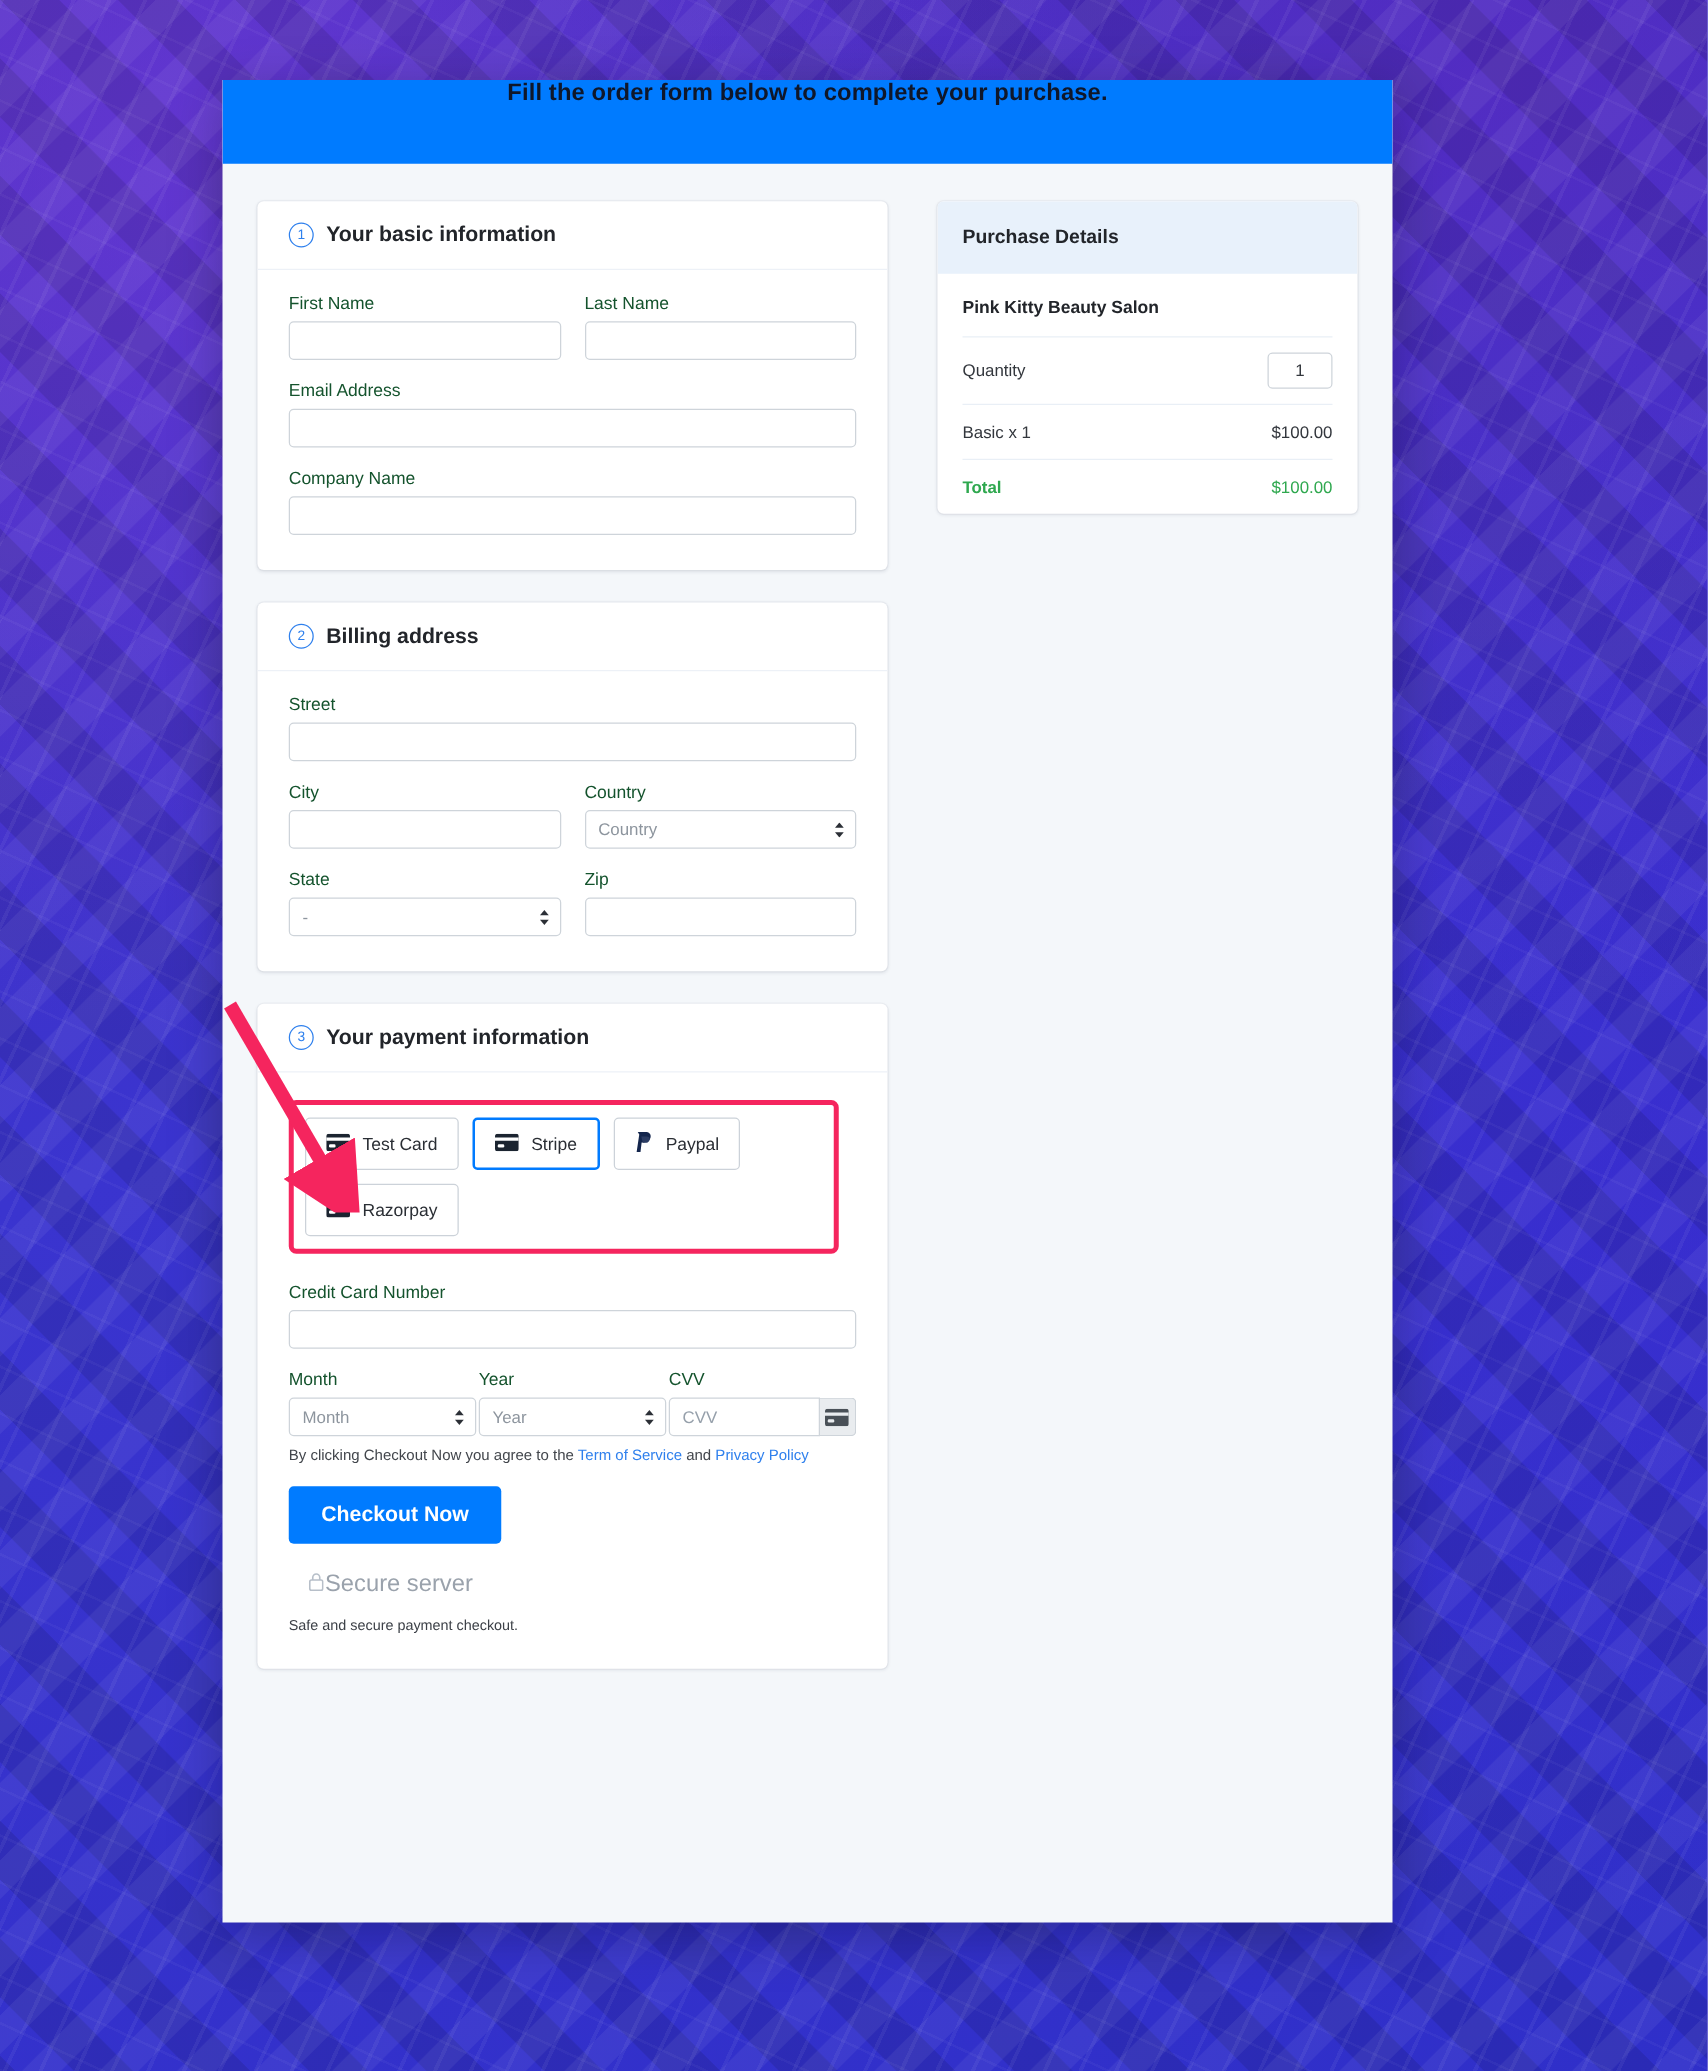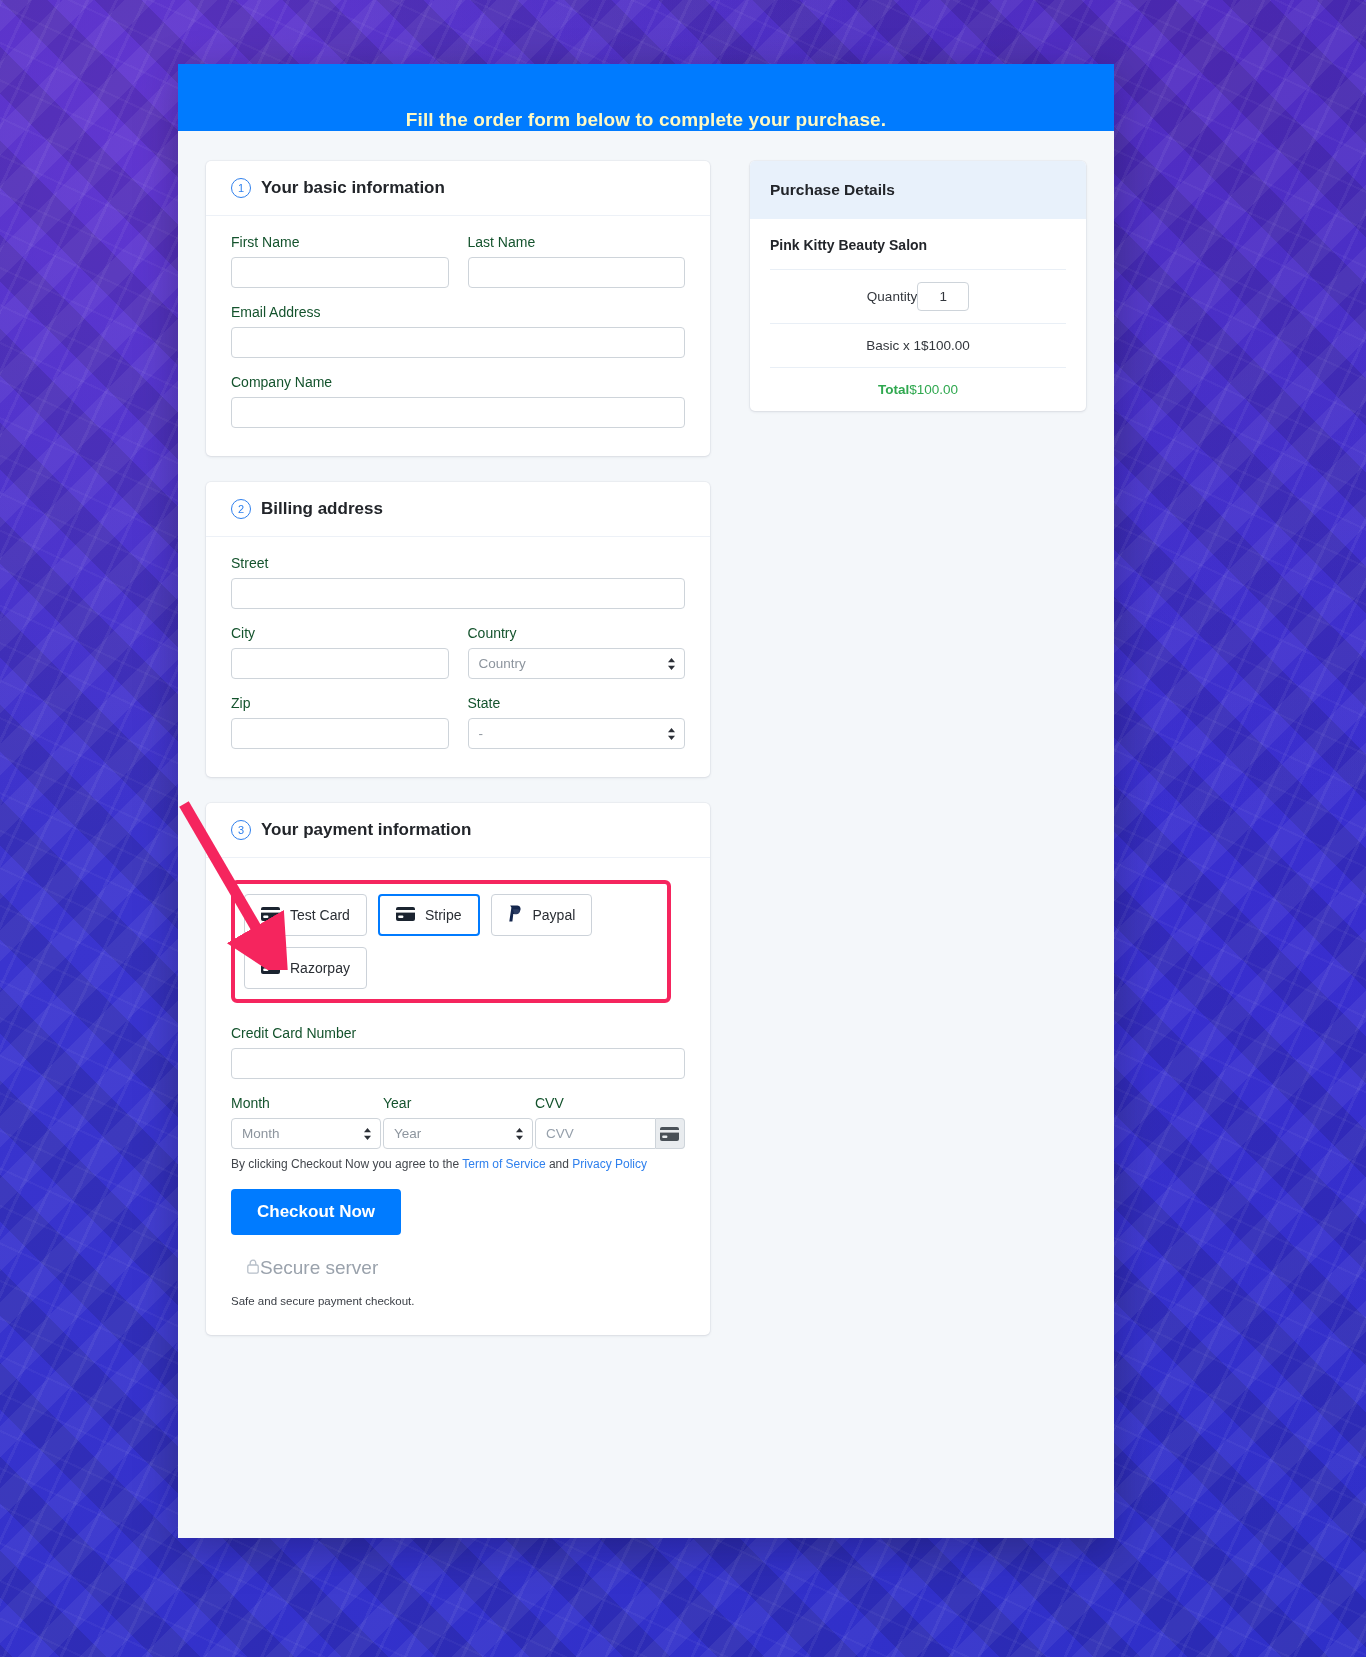--- a/index.html
+++ b/index.html
@@ -34,22 +34,22 @@
   
   #page{
     position:absolute; left:178px; top:64px;
     width:936px; height:1474px;
     background:#f4f7fa;
     box-shadow:0 10px 40px rgba(0,0,0,.25);
     overflow:hidden;
   }
   #topbar{
     height:67px; background:#007bff;
-    display:flex; align-items:flex-end; justify-content:center;
-    color:#fef9c3; font-size:19px; font-weight:bold; letter-spacing:.1px;
+    display:flex; align-items:flex-start; justify-content:center;
+    color:#0f172a; font-size:19px; font-weight:bold; letter-spacing:.1px;
   }
   #content{
     display:flex; gap:40px;
     padding:30px 28px 0 28px;
     align-items:flex-start;
   }
   #left-col{ width:504px; }
   #right-col{ width:336px; }
 
   .card{
@@ -133,21 +133,21 @@
   .pd-card{
     background:#fff; border-radius:5px;
     box-shadow:0 1px 3px rgba(20,30,60,.10), 0 0 0 1px rgba(20,30,60,.03);
     overflow:hidden;
   }
   .pd-head{ background:#e8f1fb; padding:20px 20px; }
   .pd-head-title{ font-size:15.5px; font-weight:bold; color:#22252a; }
   .pd-body{ padding:0 20px; }
   .pd-prod{ font-size:14px; font-weight:bold; color:#22252a; padding:18px 0 16px 0; }
   .pd-row{
-    display:flex; align-items:center; justify-content:center;
+    display:flex; align-items:center; justify-content:space-between;
     border-top:1px solid #e9eff6; padding:14px 0; font-size:13.5px; color:#33373d;
   }
   .pd-row.qty{ padding:12px 0; }
   .qty-input{
     width:52px; height:29px; text-align:center;
     border:1px solid #ced4da; border-radius:4px;
     font-size:13.5px; color:#33373d; font-family:inherit; outline:none;
   }
   .pd-total-label{ color:#2fa84f; font-weight:bold; }
   .pd-total-val{ color:#2fa84f; }
@@ -220,34 +220,34 @@
                   <svg width="9" height="12" viewBox="0 0 9 12">
                       <path d="M4.5 0 L8 4.2 L1 4.2 Z" fill="currentColor"></path>
                       <path d="M4.5 12 L1 7.8 L8 7.8 Z" fill="currentColor"></path>
                     </svg>
                 </span>
               </div>
             </div>
           </div>
           <div class="row2">
             <div>
-              <label class="field-label">Zip</label>
-              <input class="input" value="" style="">
-            </div>
-            <div>
               <label class="field-label">State</label>
               <div class="select-wrap">
                 <input class="input" readonly="" value="-" style="">
                 <span class="sel-arrows">
                   <svg width="9" height="12" viewBox="0 0 9 12">
                       <path d="M4.5 0 L8 4.2 L1 4.2 Z" fill="currentColor"></path>
                       <path d="M4.5 12 L1 7.8 L8 7.8 Z" fill="currentColor"></path>
                     </svg>
                 </span>
               </div>
+            </div>
+            <div>
+              <label class="field-label">Zip</label>
+              <input class="input" value="" style="">
             </div>
           </div>
         </div>
       </div>
 
       <div class="card">
         <div class="card-head">
           <span class="step-num">3</span>
           <span class="card-title">Your payment information</span>
         </div>

